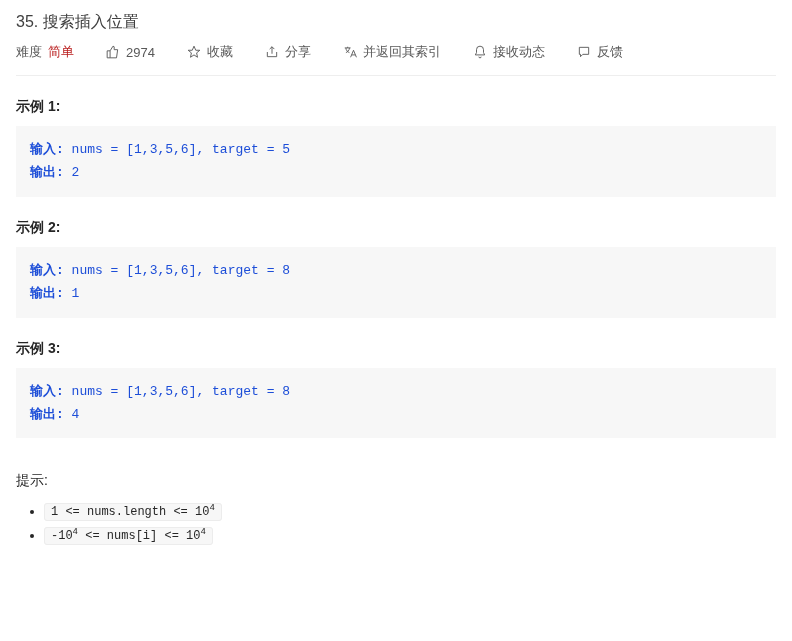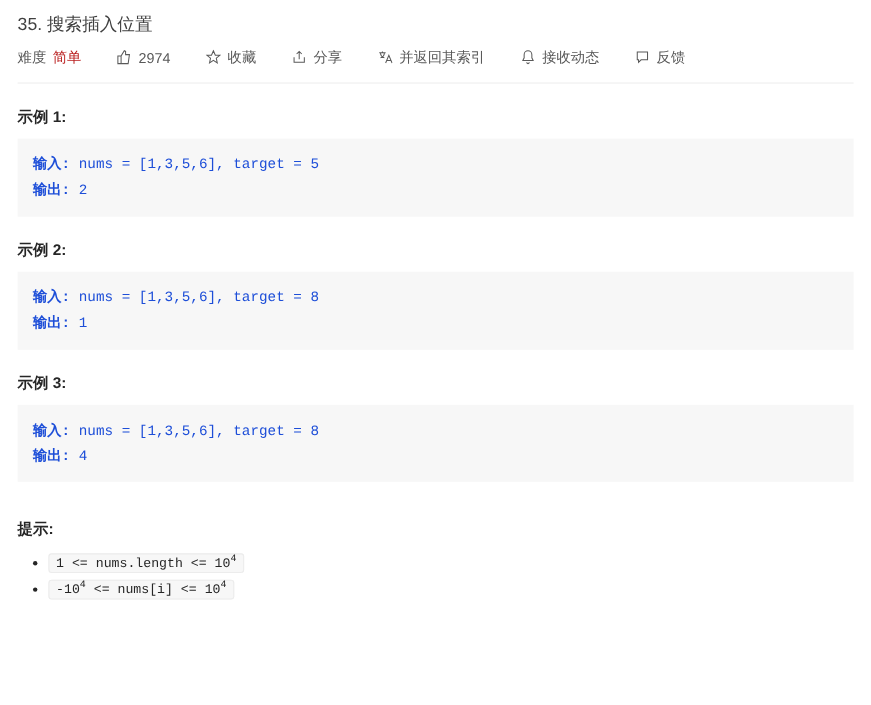--- a/index.html
+++ b/index.html
@@ -65,21 +65,21 @@
     padding: 12px 14px;
     margin: 0;
     font-family: Menlo, Monaco, Consolas, "Courier New", monospace;
     font-size: 13px;
     line-height: 1.8;
     color: #1d4ed8;
     white-space: pre-wrap;
   }
   pre.example b { font-weight: 700; }
   .hints-label {
-    font-weight: 700;
+    font-weight: 400;
     margin: 34px 0 10px 0;
     font-size: 14px;
   }
   ul.hints {
     margin: 0;
     padding-left: 28px;
     font-size: 13px;
     line-height: 1.8;
     font-family: Menlo, Monaco, Consolas, "Courier New", monospace;
   }

